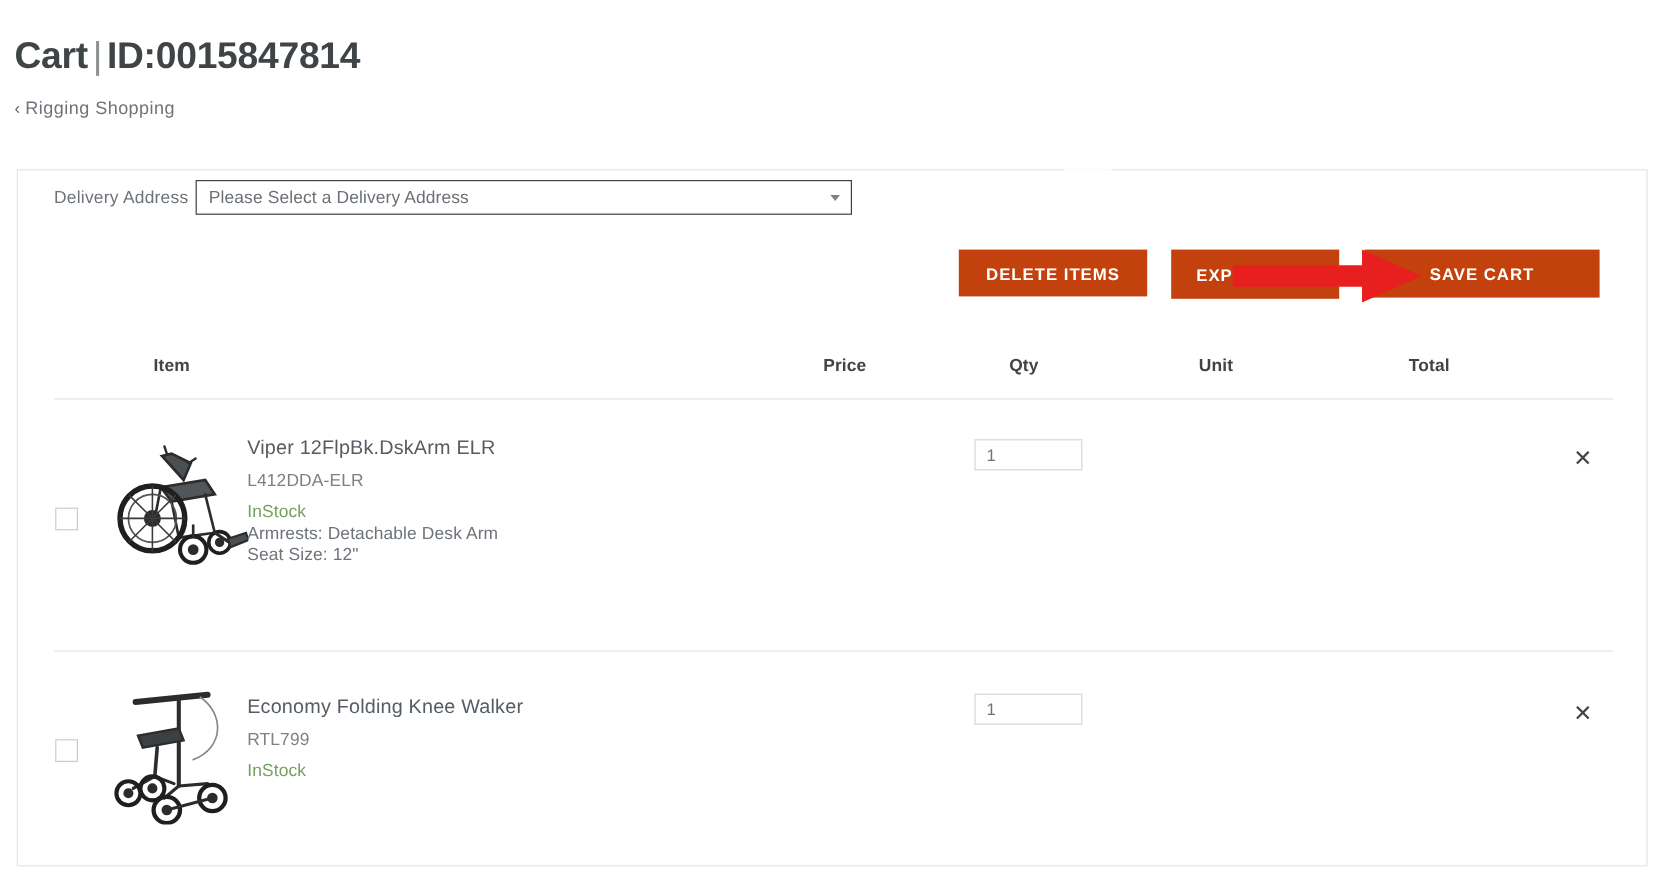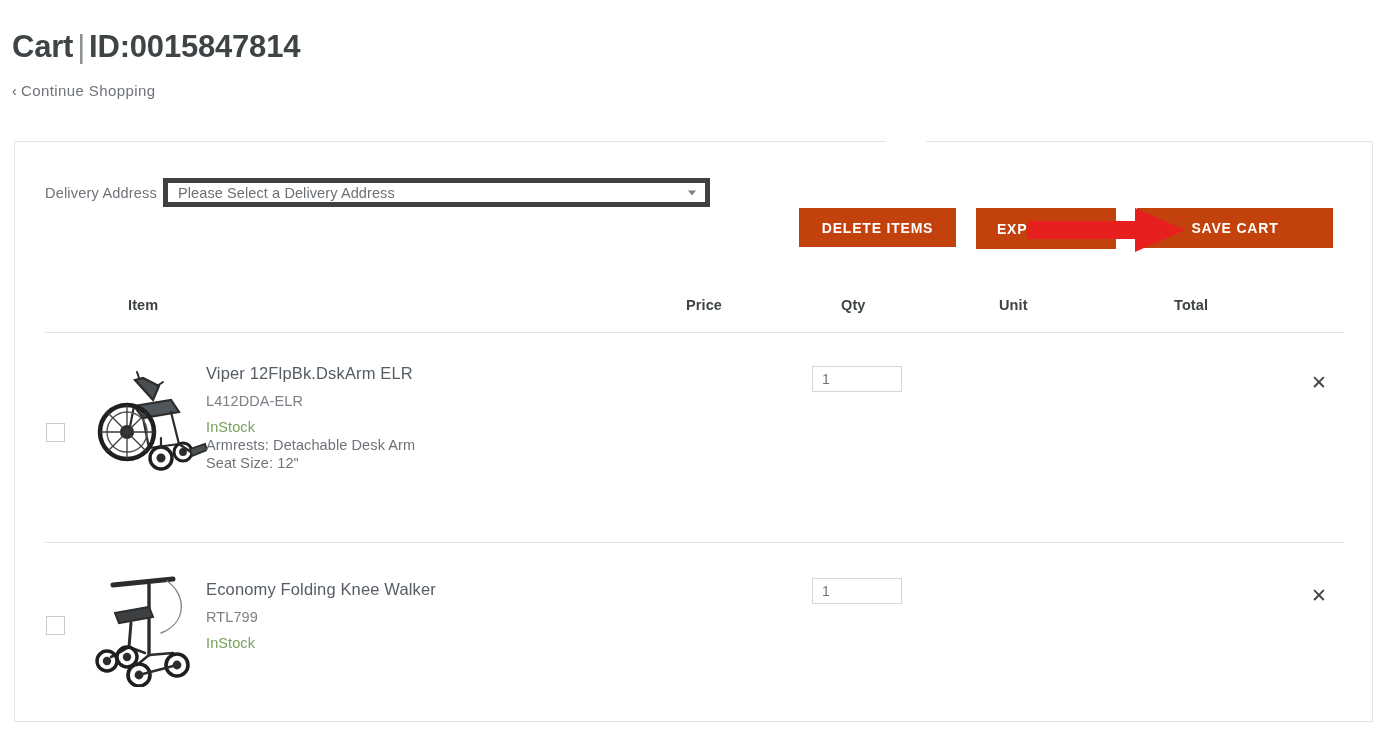--- a/index.html
+++ b/index.html
@@ -73,37 +73,37 @@
     top: -1px;
     width: 40px;
     height: 3px;
     background: #ffffff;
   }
 
   
   .delivery-row {
     position: absolute;
     left: 30px;
-    top: 36px;
+    top: 8px;
     display: flex;
     align-items: center;
     text-align: right;
   }
   .delivery-label {
     font-size: 14.5px;
     color: #6e7379;
     letter-spacing: 0.2px;
     white-space: nowrap;
     padding-right: 6px;
   }
   .delivery-select {
     position: relative;
     width: 547px;
     height: 29px;
-    border: 5px solid #404040;
+    border: 1px solid #404040;
     background: #ffffff;
     display: flex;
     align-items: center;
     cursor: pointer;
   }
   .delivery-select .value {
     font-size: 14.5px;
     color: #6b7075;
     padding-left: 10px;
     letter-spacing: 0.1px;
@@ -294,21 +294,21 @@
 </head>
 <body>
 
 <div class="page">
 
   <h1 class="page-title">
     <span>Cart</span><span class="sep">|</span><span>ID:0015847814</span>
   </h1>
 
   <a class="continue-link" href="#">
-    <span class="chev">‹</span><span>Continue Shopping</span>
+    <span class="chev">‹</span><span>Rigging Shopping</span>
   </a>
 
   <div class="cart-card">
     <div class="card-notch"></div>
 
     <div class="delivery-row">
       <span class="delivery-label">Delivery Address</span>
       <div class="delivery-select">
         <span class="value">Please Select a Delivery Address</span>
         <span class="caret"></span>

